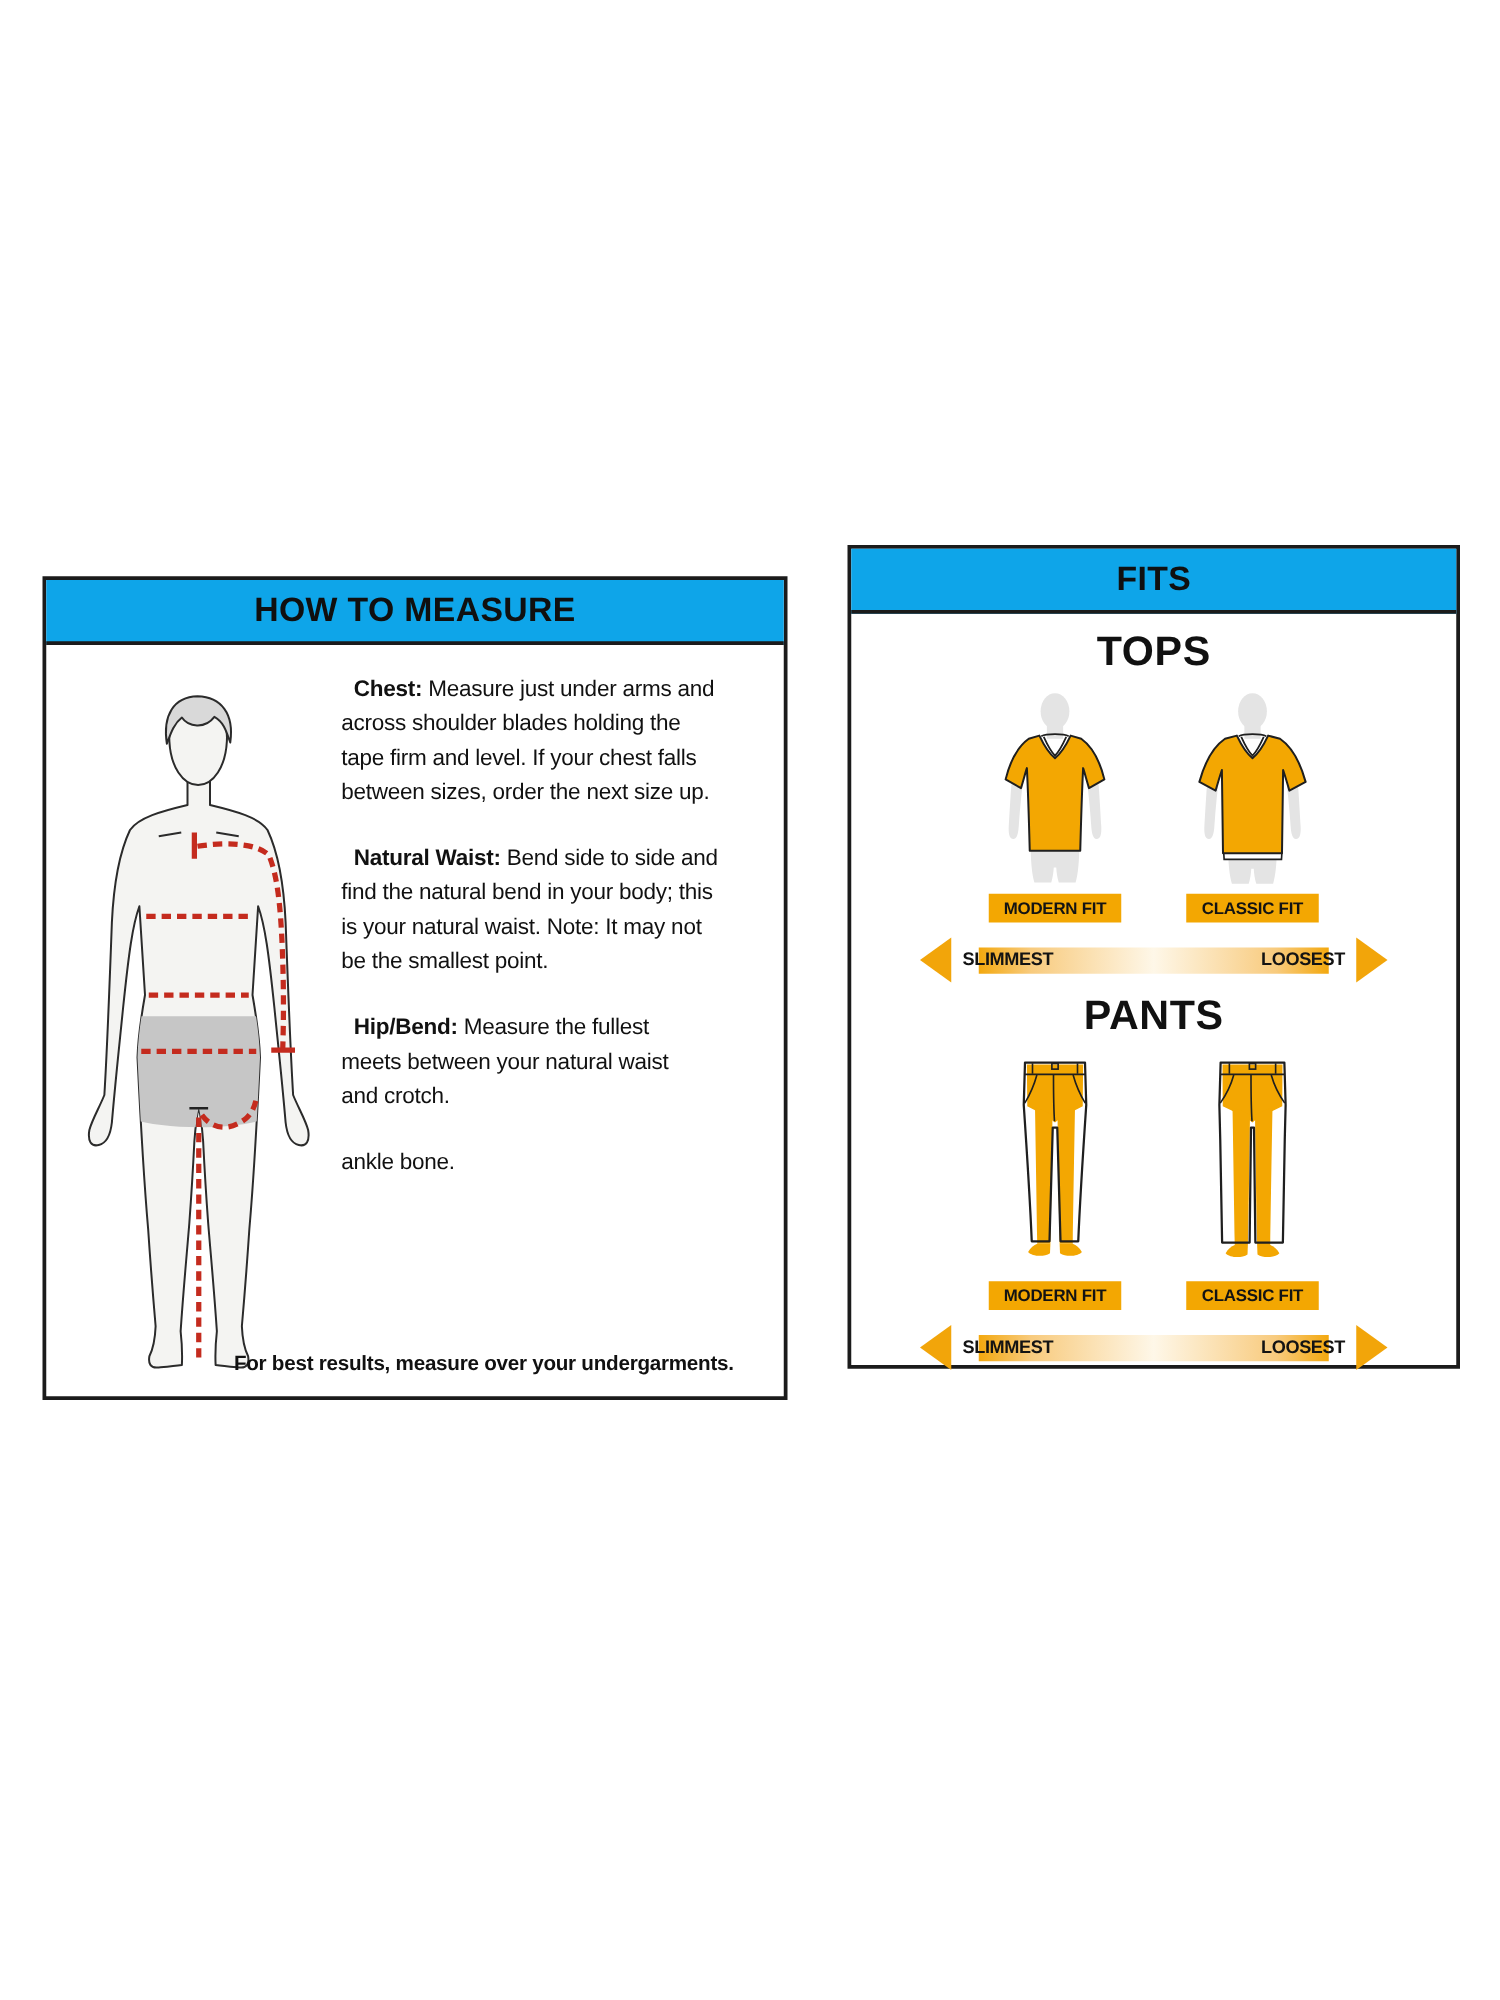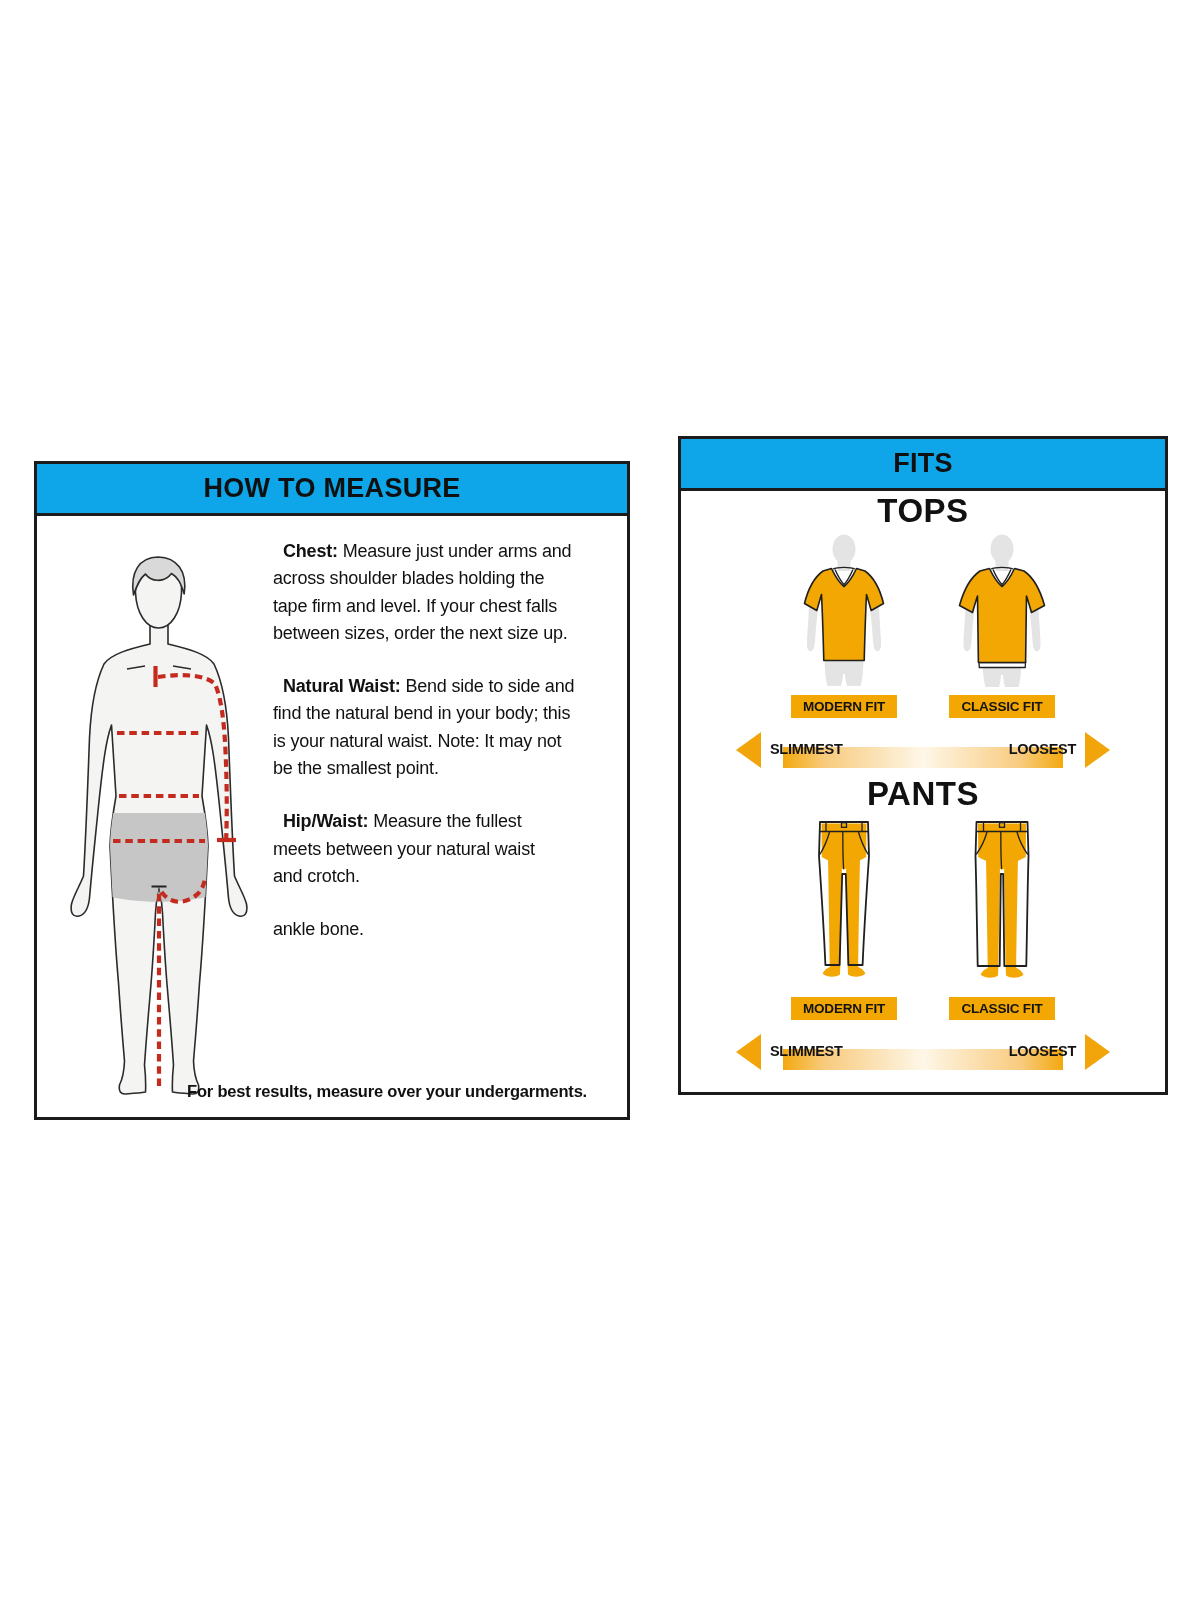--- a/index.html
+++ b/index.html
@@ -19,29 +19,29 @@
   .figure-wrap{position:absolute;left:22px;top:10px;}
   .measure-text{margin:22px 0 0 236px;font-size:18px;line-height:27.3px;letter-spacing:-.2px;}
   .measure-section{margin-bottom:26px;}
   .measure-section .line{white-space:nowrap;}
   .measure-section b{font-weight:bold;margin-left:10px;}
   .measure-note{position:absolute;right:40px;bottom:38px;font-weight:bold;font-size:16.5px;
     letter-spacing:-.2px;white-space:nowrap;text-align:center;}
 
   
   .fits-body{display:flex;flex-direction:column;align-items:center;}
-  .group-title{font-size:33px;font-weight:bold;letter-spacing:.5px;line-height:40px;margin:0;}
+  .group-title{font-size:33px;font-weight:bold;letter-spacing:.5px;line-height:40px;margin:10px;}
   .group-title.pants{margin-top:6px;}
   .garment-row{display:flex;justify-content:center;gap:26px;margin-top:2px;}
   .cell{width:132px;display:flex;justify-content:center;}
   .badge-row{display:flex;gap:26px;margin-top:2px;}
   .badge{background:#F3A702;color:#131313;font-weight:bold;font-size:13.5px;
     padding:4px 12px 4px;letter-spacing:-.2px;white-space:nowrap;}
   .scale-arrow{position:relative;width:374px;height:38px;margin-top:12px;
-    display:flex;align-items:flex-end;gap:22px;}
+    display:flex;align-items:center;gap:22px;}
   .arrow-head{width:0;height:0;border-top:18px solid transparent;border-bottom:18px solid transparent;}
   .arrow-head.left{border-right:25px solid #F2A50A;}
   .arrow-head.right{border-left:25px solid #F2A50A;}
   .arrow-bar{flex:1;height:21px;
     background:linear-gradient(90deg,#F3A80E 0%,#F8CB7E 15%,#FEF7E8 50%,#F8CB7E 85%,#F3A80E 100%);}
   .scale-label{position:absolute;top:50%;transform:translateY(-50%);
     font-weight:bold;font-size:14.5px;letter-spacing:-.3px;color:#131313;}
   .scale-label.left{left:34px;}
   .scale-label.right{right:34px;}
 </style>
@@ -96,21 +96,21 @@
           <div class="line">tape firm and level. If your chest falls</div>
           <div class="line">between sizes, order the next size up.</div>
         </div>
         <div class="measure-section">
           <div class="line"><b>Natural Waist:</b> <span>Bend side to side and</span></div>
           <div class="line">find the natural bend in your body; this</div>
           <div class="line">is your natural waist. Note: It may not</div>
           <div class="line">be the smallest point.</div>
         </div>
         <div class="measure-section">
-          <div class="line"><b>Hip/Waist:</b> <span>Measure the fullest</span></div>
+          <div class="line"><b>Hip/Bend:</b> <span>Measure the fullest</span></div>
           <div class="line">meets between your natural waist</div>
           <div class="line">and crotch.</div>
         </div>
         <div class="measure-section">
           <div class="line">ankle bone.</div>
         </div>
       </div>
 
       <div class="measure-note">For best results, measure over your undergarments.</div>
     </div>

